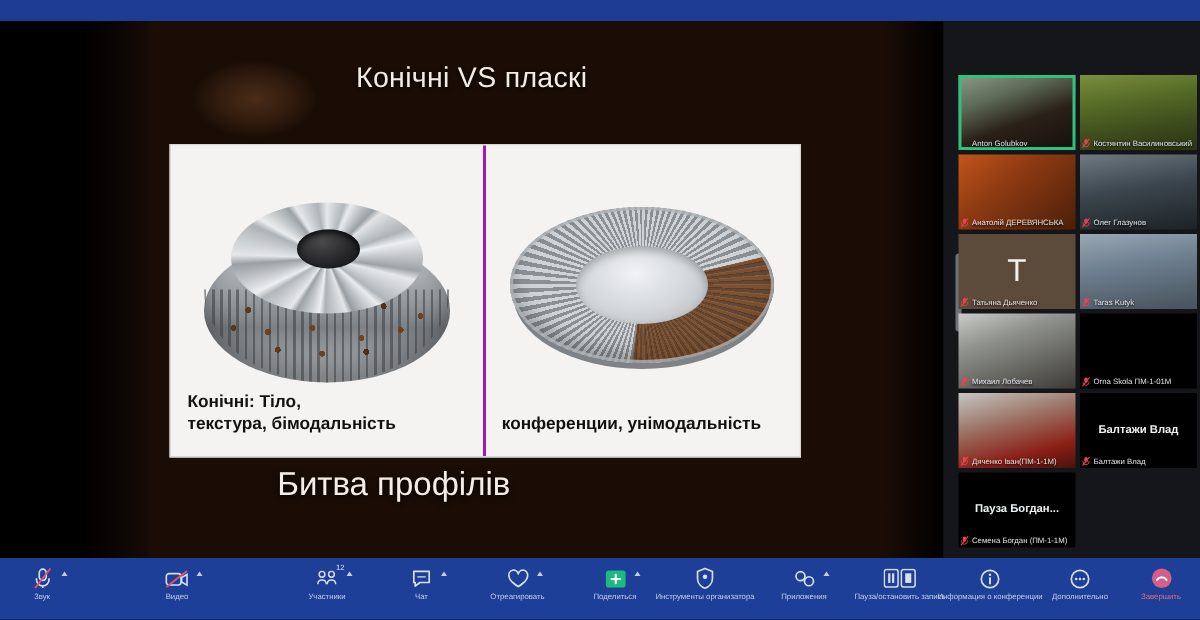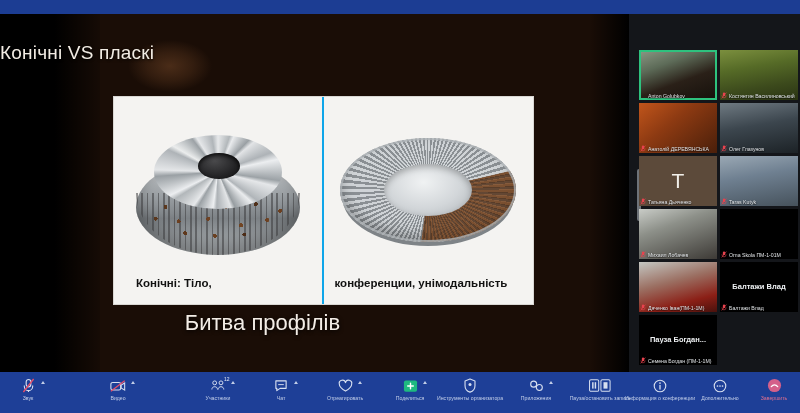--- a/index.html
+++ b/index.html
@@ -51,21 +51,21 @@
     content:""; position:absolute; left:0; top:0; width:100px; height:358px;
     background:linear-gradient(90deg,#000 0%,#000 55%,rgba(0,0,0,0.15) 100%);
   }
   #slide::after {
     content:""; position:absolute; right:0; top:0; width:40px; height:358px;
     background:linear-gradient(270deg,#000 0%,rgba(0,0,0,0.4) 60%,rgba(0,0,0,0) 100%);
   }
 
   #slide-title {
     position:absolute; left:0; top:28px; width:629px;
-    color:#f2ece4;
+    text-align:center; color:#f2ece4;
     font-size:19px; letter-spacing:0.2px; z-index:4;
     text-shadow:0 1px 3px rgba(0,0,0,0.9);
   }
   #slide-footer {
     position:absolute; left:0; top:296px; width:498px;
     text-align:center; color:#f3ede6;
     font-size:22px; z-index:4;
     text-shadow:0 1px 4px rgba(0,0,0,0.95);
     padding-left:27px;
   }
@@ -75,21 +75,21 @@
     position:absolute; left:113px; top:82px; width:421px; height:209px;
     background:#f2f1ef; z-index:3;
     display:flex;
     border:1px solid #d9d7d3;
   }
   .cmp-half {
     width:50%; position:relative; overflow:hidden;
     display:flex; flex-direction:column; justify-content:flex-end;
     background:#f4f3f1;
   }
-  .cmp-half.left { border-right:2px solid #0ea5e9;padding-left:11px; }
+  .cmp-half.left { border-right:2px solid #a21caf; }
   .cmp-caption {
     position:relative; z-index:3;
     font-size:11.5px; font-weight:bold; color:#111;
     line-height:1.35; padding:0 8px 12px 11px;
   }
 
   
   .burr-conical {
     position:absolute; left:50%; top:48%;
     transform:translate(-50%,-50%);
@@ -290,20 +290,21 @@
         <div class="cmp-half left">
           <div class="burr-conical">
             <div class="cone-body"></div>
             <div class="cone-skirt"></div>
             <div class="cone-grounds"></div>
             <div class="cone-top"></div>
             <div class="cone-hole"></div>
           </div>
           <div class="cmp-caption">
             <div>Конічні: Тіло,</div>
+            <div>текстура, бімодальність</div>
           </div>
         </div>
 
         <div class="cmp-half right">
           <div class="burr-flat">
             <div class="flat-outer"></div>
             <div class="flat-grounds"></div>
             <div class="flat-rim"></div>
             <div class="flat-inner"></div>
           </div>

